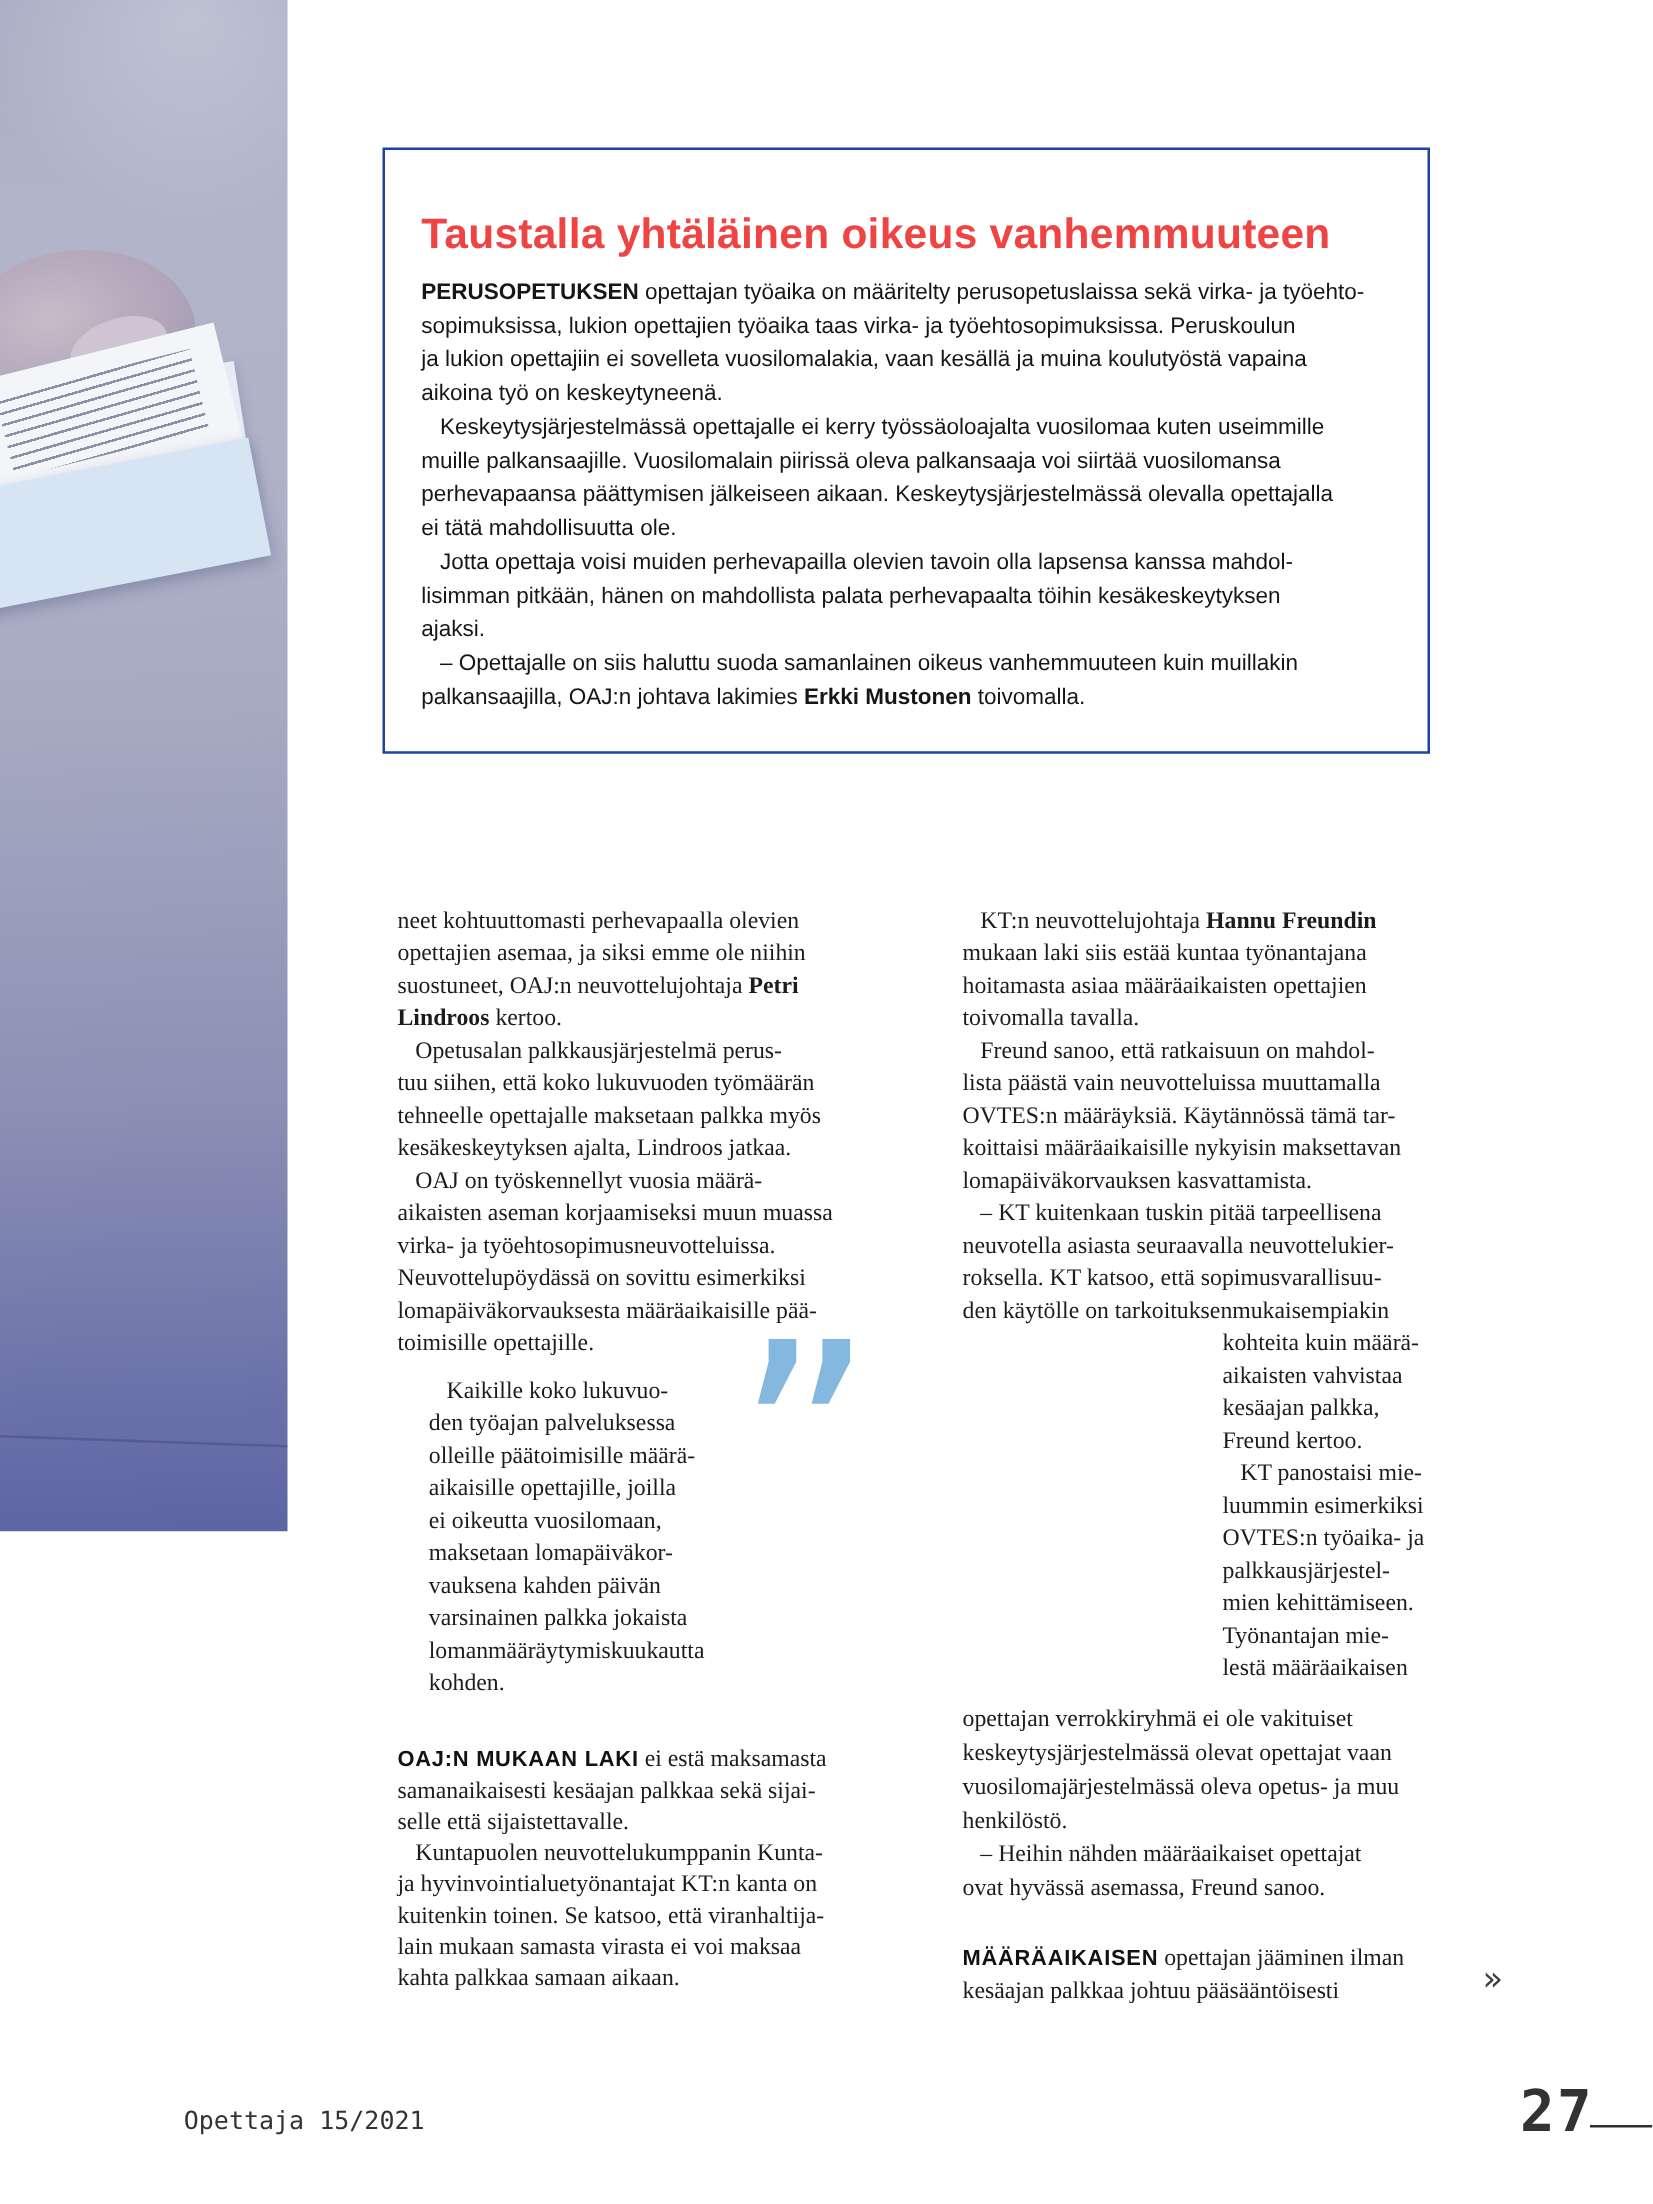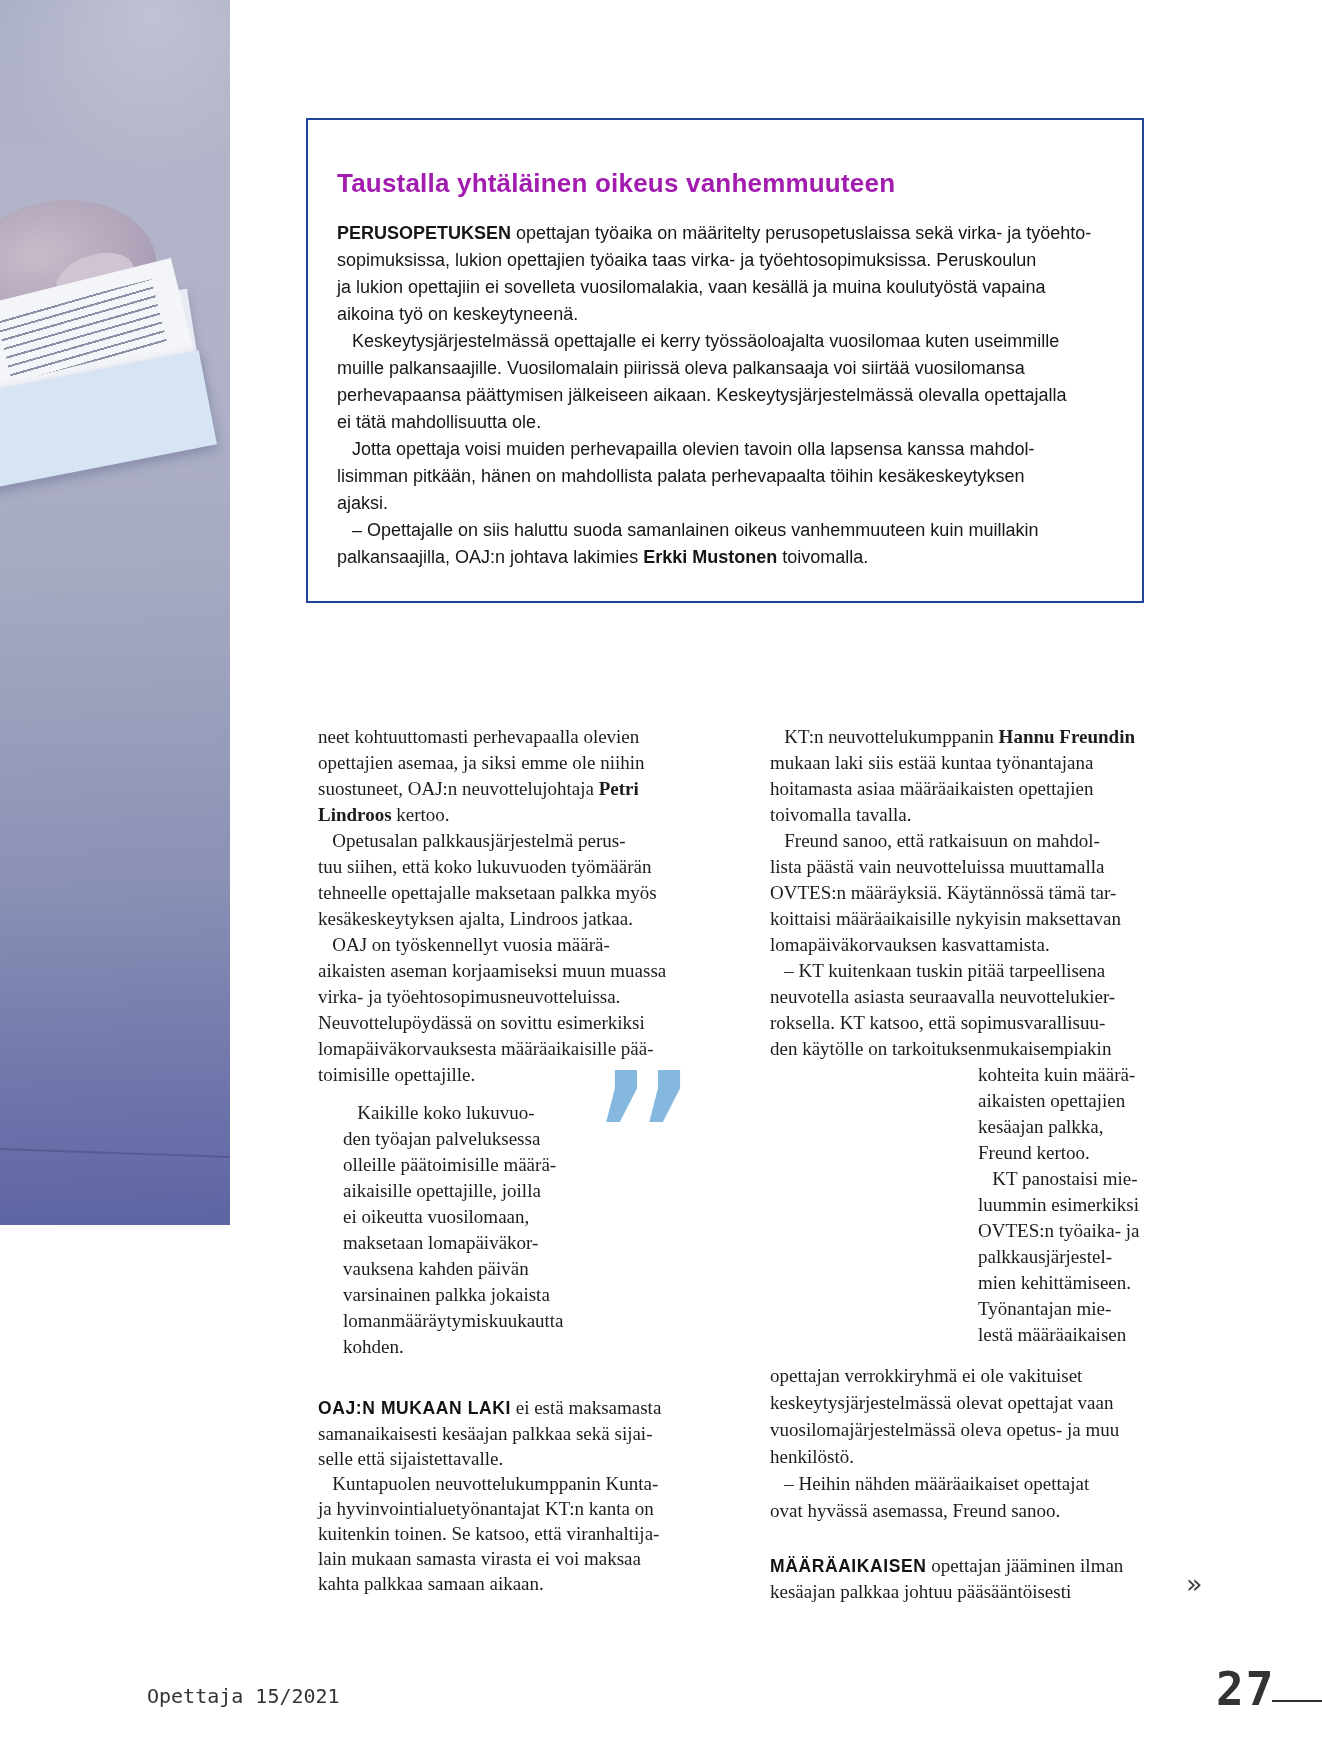--- a/index.html
+++ b/index.html
@@ -67,21 +67,21 @@
   
   .infobox{
     left:306px;top:118px;width:838px;height:485px;
     border:2px solid #1c449a;
     background:#ffffff;
     box-sizing:border-box;
   }
   .infobox-title{
     position:absolute;left:29px;top:48px;
     font-family:"Liberation Sans", sans-serif;
-    font-weight:bold;font-size:26px;color:#a21caf;
+    font-weight:bold;font-size:34px;color:#ef4444;
     letter-spacing:0.2px;
   }
   .infobox-body{
     position:absolute;left:29px;top:100px;width:780px;
     font-family:"Liberation Sans", sans-serif;
     font-size:18px;line-height:27px;color:#161616;
     white-space:pre;
   }
   .infobox-body .lead{font-weight:bold;}
   .infobox-body .b{font-weight:bold;}
@@ -193,36 +193,36 @@
 
   <div class="abs serif lh25" style="left:318px;top:1395px;"><span class="lead-sans">OAJ:N MUKAAN LAKI</span><span> ei estä maksamasta
 samanaikaisesti kesäajan palkkaa sekä sijai-
 selle että sijaistettavalle.
    Kuntapuolen neuvottelukumppanin Kunta-
 ja hyvinvointialuetyönantajat KT:n kanta on
 kuitenkin toinen. Se katsoo, että viranhaltija-
 lain mukaan samasta virasta ei voi maksaa
 kahta palkkaa samaan aikaan.</span></div>
 
-  <div class="abs serif" style="left:770px;top:724px;"><span>   KT:n neuvottelukumppanin </span><span class="b">Hannu Freundin</span><span>
+  <div class="abs serif" style="left:770px;top:724px;"><span>   KT:n neuvottelujohtaja </span><span class="b">Hannu Freundin</span><span>
 mukaan laki siis estää kuntaa työnantajana
 hoitamasta asiaa määräaikaisten opettajien
 toivomalla tavalla.
    Freund sanoo, että ratkaisuun on mahdol-
 lista päästä vain neuvotteluissa muuttamalla
 OVTES:n määräyksiä. Käytännössä tämä tar-
 koittaisi määräaikaisille nykyisin maksettavan
 lomapäiväkorvauksen kasvattamista.
    – KT kuitenkaan tuskin pitää tarpeellisena
 neuvotella asiasta seuraavalla neuvottelukier-
 roksella. KT katsoo, että sopimusvarallisuu-
 den käytölle on tarkoituksenmukaisempiakin</span></div>
 
   <div class="abs serif" style="left:978px;top:1062px;"><span>kohteita kuin määrä-
-aikaisten opettajien
+aikaisten vahvistaa
 kesäajan palkka,
 Freund kertoo.
    KT panostaisi mie-
 luummin esimerkiksi
 OVTES:n työaika- ja
 palkkausjärjestel-
 mien kehittämiseen.
 Työnantajan mie-
 lestä määräaikaisen</span></div>
 

